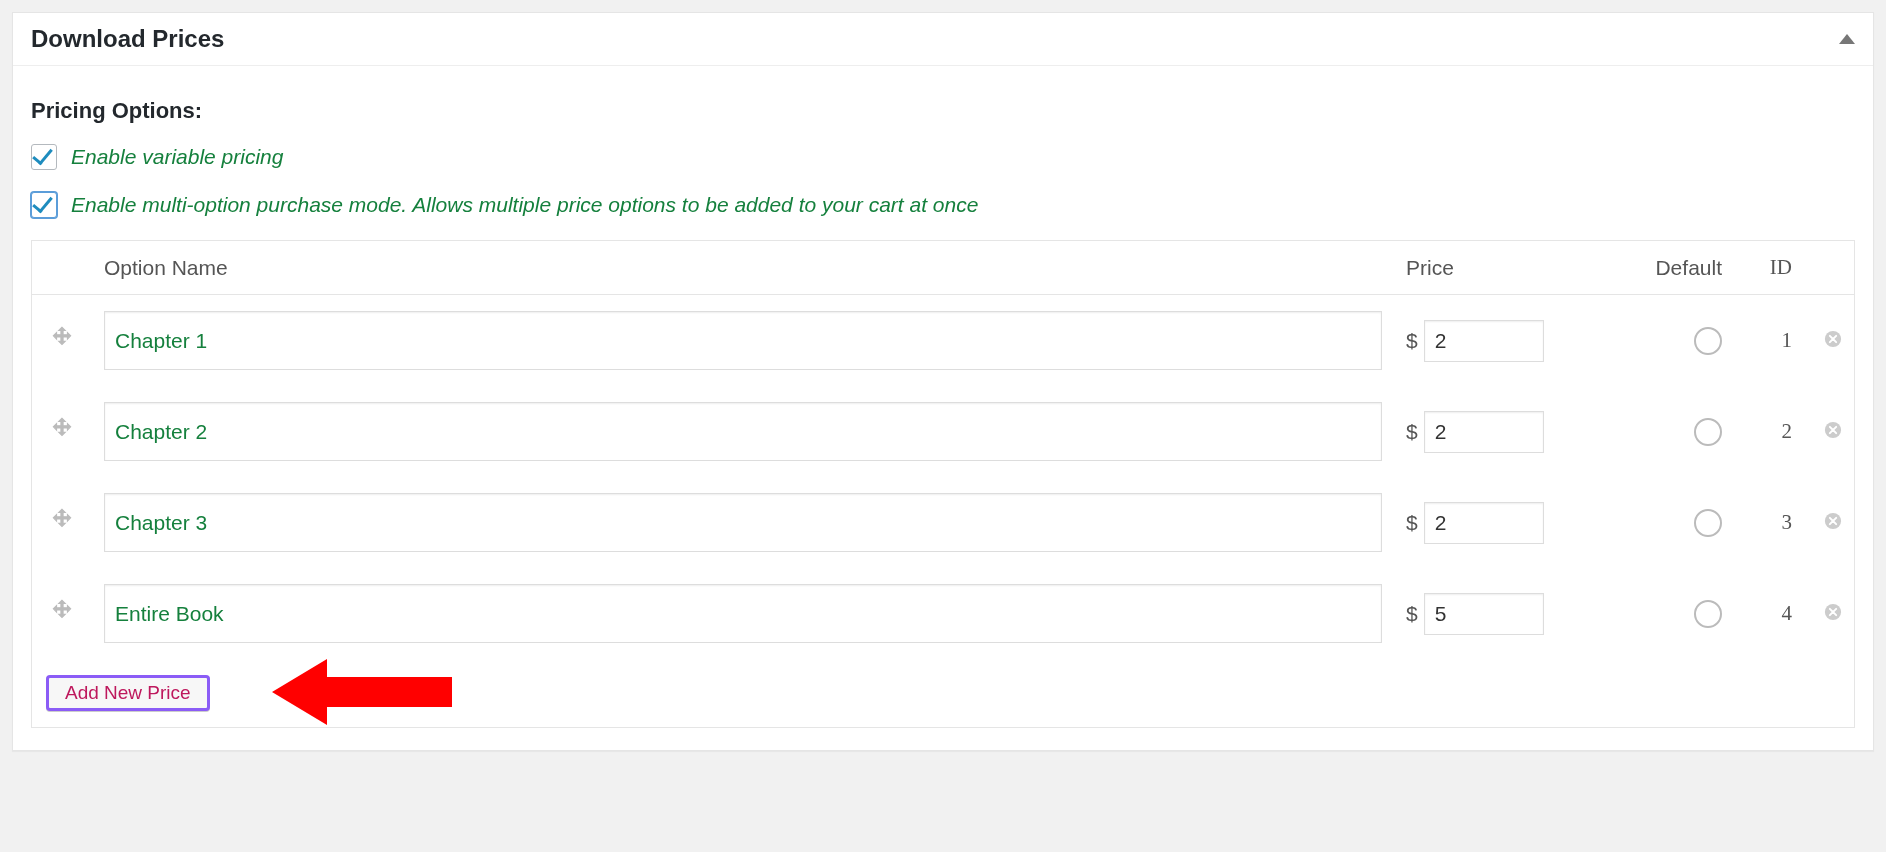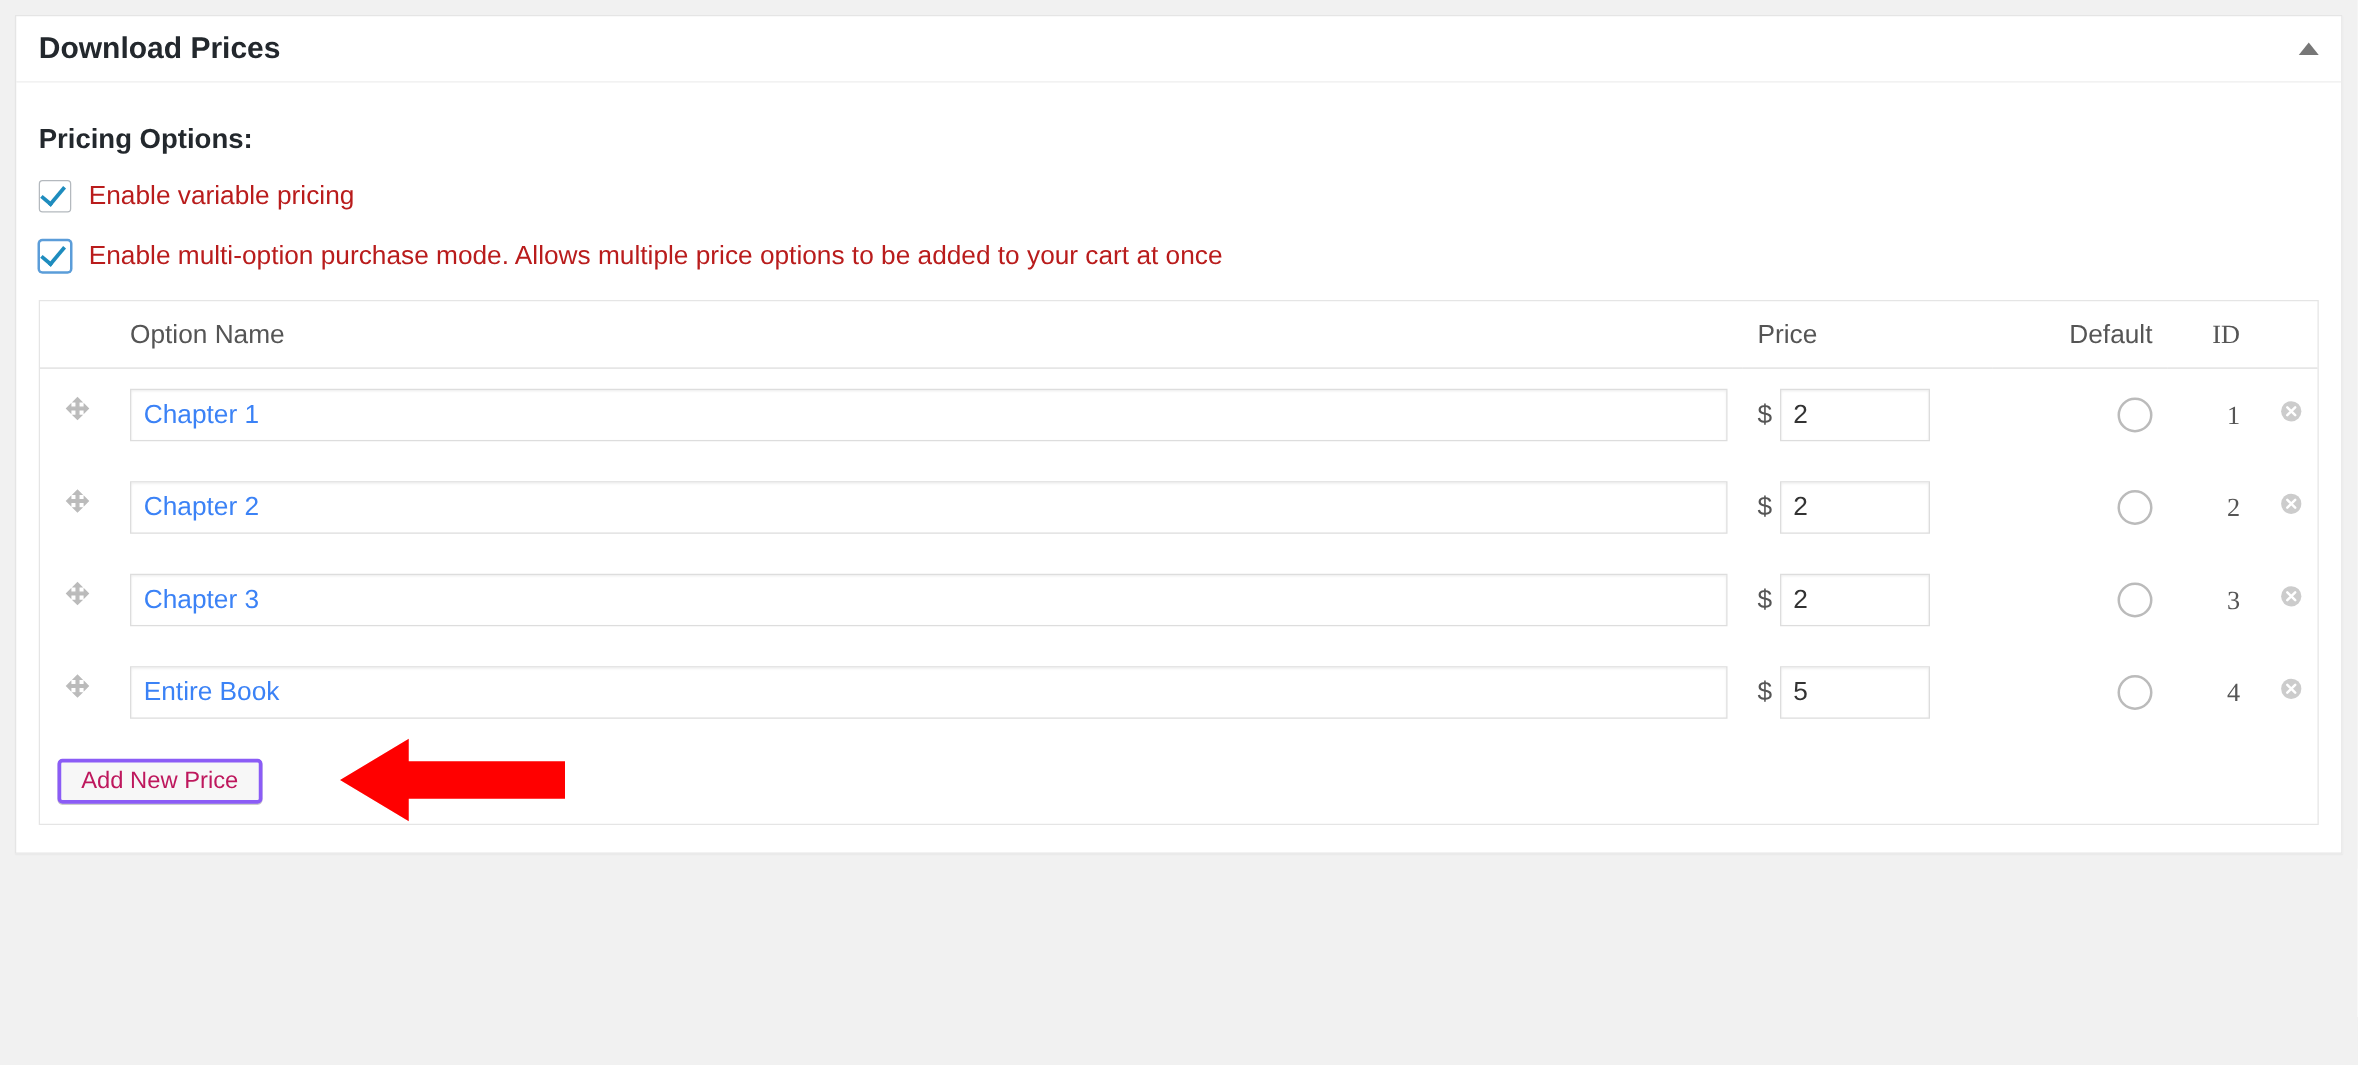--- a/index.html
+++ b/index.html
@@ -48,21 +48,22 @@
     font-weight: 700;
     color: #23282d;
     margin: 16px 0 20px 0;
   }
   .checkbox-row {
     display: flex;
     align-items: center;
     gap: 14px;
     margin-bottom: 22px;
     font-size: 21px;
-    color: #b91c1c;
+    color: #15803d;
+    font-style: italic;
   }
   .checkbox-row.focused .wp-checkbox {
     box-shadow: 0 0 0 1px #5b9dd9;
     border-color: #5b9dd9;
   }
   .wp-checkbox {
     width: 26px;
     height: 26px;
     border: 1px solid #b4b9be;
     background: #fff;
@@ -110,27 +111,27 @@
   .col-price  { width: 200px; }
   .col-default{ width: 140px; text-align: center; }
   .col-id     { width: 70px; text-align: center; font-family: Liberation Serif, serif; }
   .col-del    { width: 50px; text-align: center; }
 
   .drag-handle { cursor: move; display: inline-flex; }
   .drag-handle svg { width: 26px; height: 26px; fill: #bbb; stroke: #bbb; }
 
   input.text-input {
     width: 100%;
-    height: 42px;
+    height: 59px;
     font-size: 21px;
     padding: 4px 10px;
     border: 1px solid #ddd;
     box-shadow: inset 0 1px 2px rgba(0,0,0,0.07);
     background: #fff;
-    color: #3b82f6;
+    color: #15803d;
   }
   .price-cell { white-space: nowrap; }
   .currency { display: inline-block; margin-right: 6px; color: #555; }
   input.price-input {
     width: 120px;
     height: 42px;
     font-size: 21px;
     padding: 4px 10px;
     border: 1px solid #ddd;
     box-shadow: inset 0 1px 2px rgba(0,0,0,0.07);

